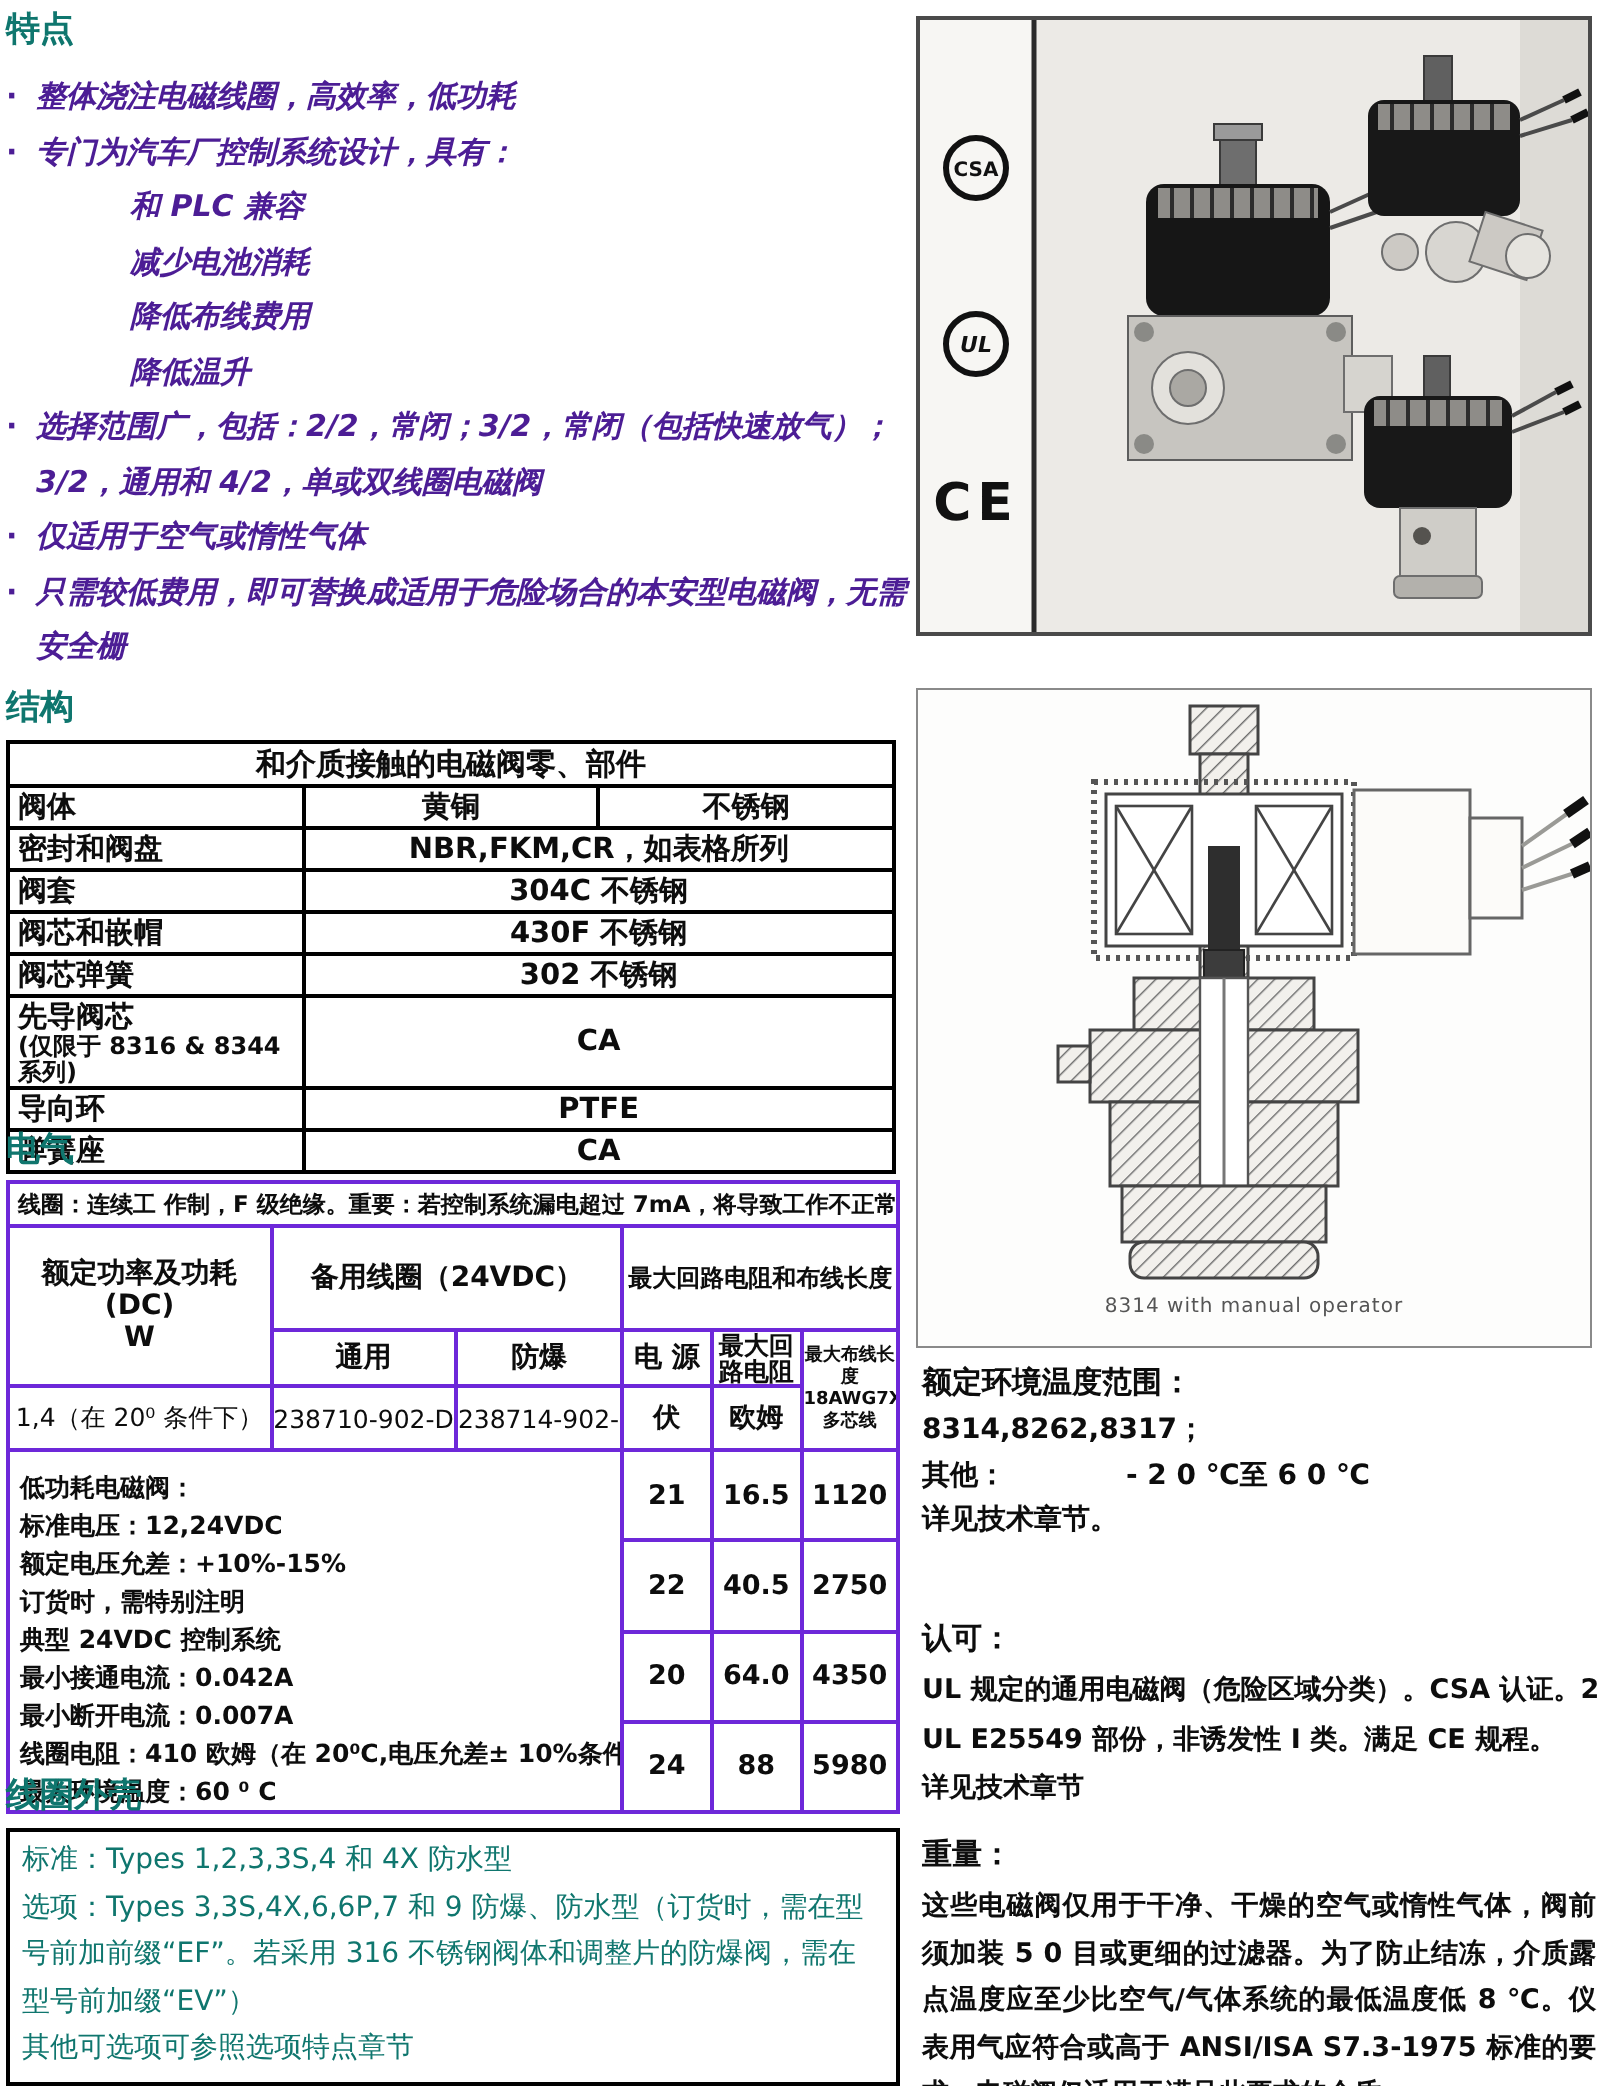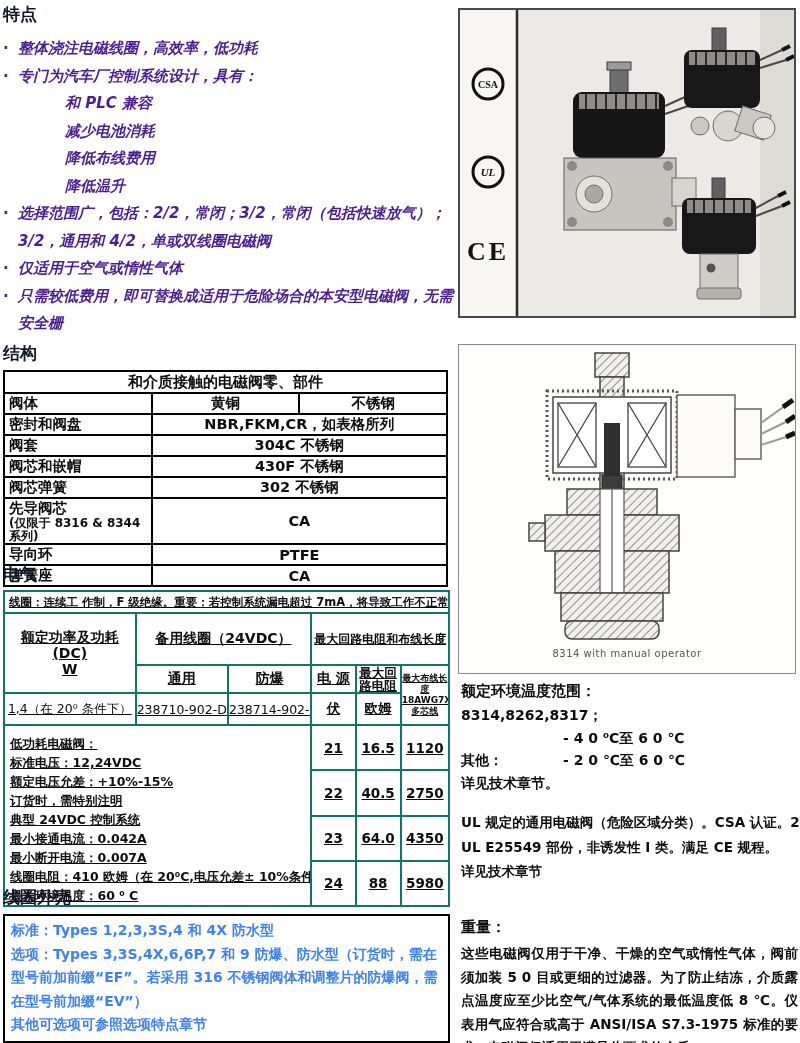--- a/index.html
+++ b/index.html
@@ -4,21 +4,21 @@
 <style>
   * { margin:0; padding:0; box-sizing:border-box; }
   html,body { background:#fff; }
   body {
     width:800px; height:1043px;
     font-family:"DejaVu Sans","Liberation Sans",sans-serif;
     color:#0d0d0d;
   }
   #page { position:relative; width:800px; height:1043px; background:#ffffff; overflow:hidden; }
 
-  .sec-heading { font-size:17px; font-weight:bold; color:#0f172a; }
+  .sec-heading { font-size:17px; font-weight:bold; color:#0f766e; }
 
   
   #features { position:absolute; left:3px; top:3px; width:452px; }
   #features .sec-heading { margin-bottom:9px; }
   .feat-item {
     font-style:italic; font-weight:600; font-size:15px; line-height:27.5px;
     padding-left:15px; text-indent:-15px; color:#4c1d95;
   }
   .feat-item .blt { display:inline-block; width:15px; text-indent:0; font-style:normal; }
   .feat-sub { padding-left:62px; text-indent:0; }
@@ -30,41 +30,41 @@
   .struct-table .ttl { text-align:center; height:22px; font-size:15px; }
   .struct-table .lbl { text-align:left; width:153px; }
   .struct-table .val { text-align:center; font-weight:bold; }
   .struct-table tr { height:19px;margin-left:16px; }
   .struct-table tr.pilot { height:37px; }
   .struct-table .lbl .sub { display:block; font-size:12px; font-weight:600; line-height:13px; margin-top:-1px; }
 
   
   #electrical { position:absolute; left:3px; top:563px; width:452px; }
   .elec-table { border-collapse:collapse; width:447px; margin-top:4px; table-layout:fixed; }
-  .elec-table td { border:2px solid #0f766e; text-align:center; vertical-align:middle; overflow:hidden;text-decoration:underline; }
+  .elec-table td { border:2px solid #6d28d9; text-align:center; vertical-align:middle; overflow:hidden; }
   .elec-table .note { font-size:11.5px; font-weight:bold; text-align:left; padding:2px 4px; height:22px; white-space:nowrap; }
   .elec-table .hp { font-size:14px; font-weight:bold; line-height:16px; }
   .elec-table .hs { font-size:14px; font-weight:bold; }
   .elec-table .hm { font-size:12px; font-weight:bold; white-space:nowrap; }
   .elec-table .h2 { font-size:14px; font-weight:bold; height:26px; }
   .elec-table .hres { font-size:12.5px; font-weight:bold; line-height:13px; }
   .elec-table .hlen { font-size:9px; font-weight:bold; line-height:11px; }
   .elec-table .rv { font-size:12.5px; height:32px; white-space:nowrap; }
   .elec-table .unit { font-size:13.5px; font-weight:bold; }
   .elec-table .spec { text-align:left; vertical-align:top; padding:8px 0 0 5px; }
   .elec-table .spec div { font-size:12.5px; font-weight:600; line-height:19px; white-space:nowrap; }
   .elec-table .num { font-size:13.5px; font-weight:600; height:43px; }
 
   
   #coil-housing { position:absolute; left:3px; top:886px; width:452px; }
   .coil-box { border:2px solid #000; width:447px; margin-top:5px; padding:3px 6px 4px 6px; }
-  .coil-box p { font-size:14px; font-weight:700; line-height:23.5px; color:#3b82f6; }
+  .coil-box p { font-size:14px; font-weight:400; line-height:23.5px; color:#0f766e; }
 
   
-  #photo-box { position:absolute; left:458px; top:8px; width:338px; height:310px; border:2px solid #4a4a4a; background:#fff;font-family:Liberation Serif, serif; }
+  #photo-box { position:absolute; left:458px; top:8px; width:338px; height:310px; border:2px solid #4a4a4a; background:#fff; }
   #diagram-box { position:absolute; left:458px; top:344px; width:338px; height:330px; border:1px solid #8a8a8a; background:#fdfdfc; }
   #diagram-caption { position:absolute; left:0; bottom:14px; width:100%; text-align:center; font-size:10px; color:#555; letter-spacing:.5px; }
 
   .right-text { position:absolute; left:461px; width:337px; }
   #temp-range { top:682px; }
   #temp-range .rh { font-size:15px; font-weight:bold; margin-bottom:3px; }
   #temp-range .ln { font-size:14px; font-weight:600; line-height:22.5px; }
   #temp-range .ind { margin-left:102px; }
   #temp-range .lbl { display:inline-block; width:102px; }
 
@@ -198,21 +198,21 @@
         <td class="num">21</td>
         <td class="num">16.5</td>
         <td class="num">1120</td>
       </tr>
       <tr>
         <td class="num">22</td>
         <td class="num">40.5</td>
         <td class="num">2750</td>
       </tr>
       <tr>
-        <td class="num">23</td>
+        <td class="num">20</td>
         <td class="num">64.0</td>
         <td class="num">4350</td>
       </tr>
       <tr>
         <td class="num">24</td>
         <td class="num">88</td>
         <td class="num">5980</td>
       </tr>
     </tbody>
       </table>
@@ -383,28 +383,28 @@
 
       <rect x="102" y="248" width="102" height="28" fill="url(#hatch)" stroke="#444" stroke-width="1.5"></rect>
       <rect x="106" y="276" width="94" height="18" rx="7" fill="url(#hatch)" stroke="#444" stroke-width="1.5"></rect>
     </svg>
     <div id="diagram-caption">8314 with manual operator</div>
   </div>
 
   <div id="temp-range" class="right-text">
     <div class="rh">额定环境温度范围：</div>
     <div class="ln">8314,8262,8317；</div>
-    <div class="ln ind">- 4 0 ⁰C至 6 0 ℃</div>
     <div class="ln">
       <span class="lbl">其他：</span><span>- 2 0 ℃至 6 0 ℃</span>
     </div>
     <div class="ln">详见技术章节。</div>
   </div>
 
   <div id="approvals" class="right-text">
+    <div class="rh">认可：</div>
     <div class="ln">UL 规定的通用电磁阀（危险区域分类）。CSA 认证。2</div>
     <div class="ln">UL E25549 部份，非诱发性 I 类。满足 CE 规程。</div>
     <div class="ln">详见技术章节</div>
   </div>
 
   <div id="weight" class="right-text">
     <div class="rh">重量：</div>
     <div class="bd">这些电磁阀仅用于干净、干燥的空气或惰性气体，阀前须加装 5 0 目或更细的过滤器。为了防止结冻，介质露点温度应至少比空气/气体系统的最低温度低 8 ℃。仪表用气应符合或高于 ANSI/ISA S7.3-1975 标准的要求，电磁阀仅适用于满足此要求的介质。</div>
   </div>
 

